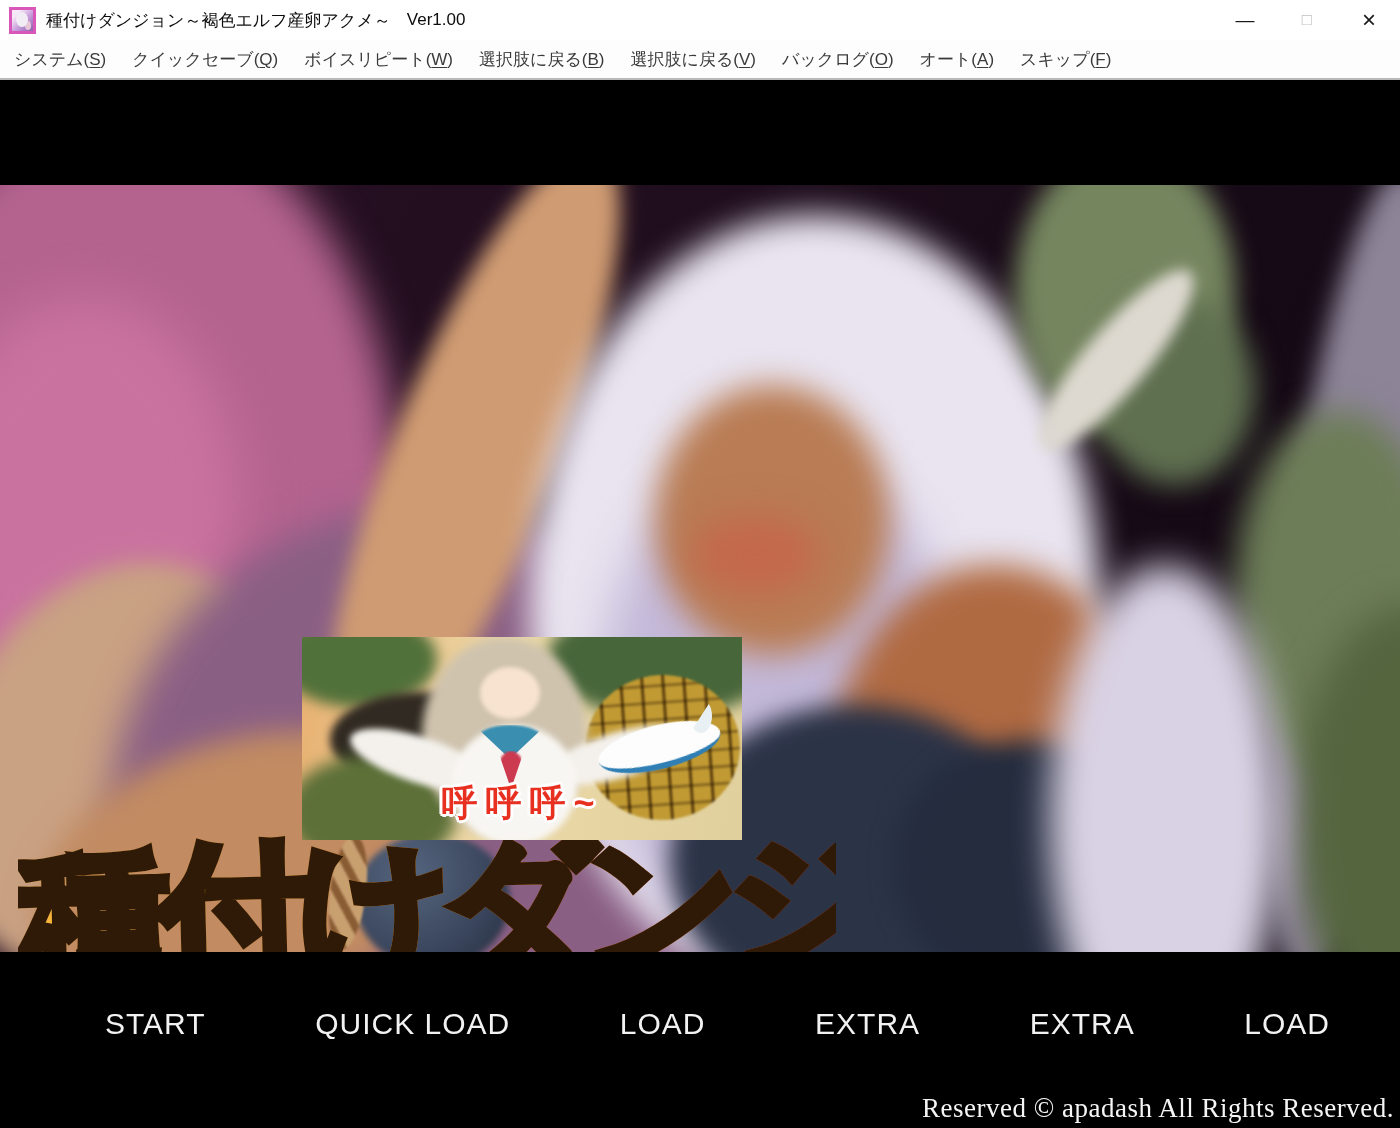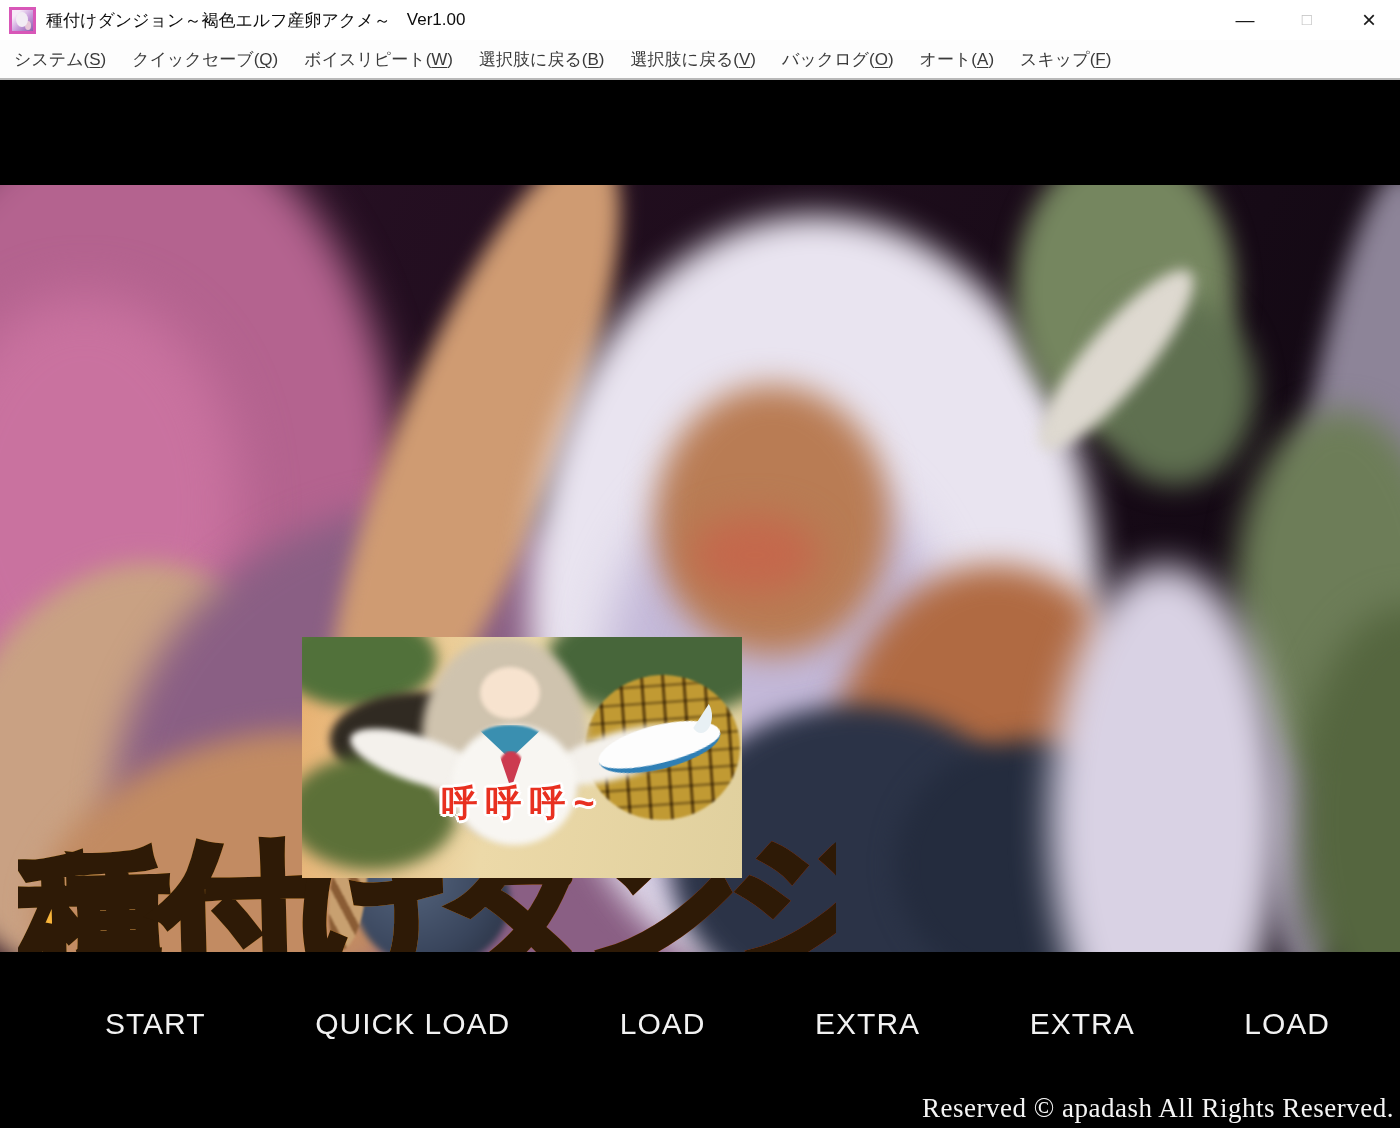--- a/index.html
+++ b/index.html
@@ -62,21 +62,21 @@
        text-shadow:none;
        -webkit-text-stroke:9px #2e1a06;paint-order:stroke fill;}
   .subtitle{position:absolute;left:300px;top:878px;width:580px;text-align:center;transform:rotate(-2deg);
        font-size:37px;font-weight:bold;letter-spacing:1px;white-space:nowrap;pointer-events:none;}
   .sub-white{color:#fff;text-shadow:-3px 0 #1e3fa0,3px 0 #1e3fa0,0 -3px #1e3fa0,0 3px #1e3fa0,
              -2px -2px #1e3fa0,2px -2px #1e3fa0,-2px 2px #1e3fa0,2px 2px #1e3fa0;}
   .sub-hi{color:#ffb020;font-size:43px;
           text-shadow:-3px 0 #d42000,3px 0 #d42000,0 -3px #d42000,0 3px #d42000,
           -2px -2px #d42000,2px -2px #d42000,-2px 2px #d42000,2px 2px #d42000;}
   
-  .overlay{position:absolute;left:302px;top:557px;width:440px;height:241px;overflow:hidden;
+  .overlay{position:absolute;left:302px;top:557px;width:440px;height:203px;overflow:hidden;
            background:linear-gradient(100deg,#e8b070 0%,#ecd9a8 45%,#e0d09e 100%);}
   .overlay i{position:absolute;display:block;border-radius:50%;}
   .o1{left:-25px;top:-25px;width:160px;height:95px;background:#51713a;filter:blur(7px);}
   .o2{left:245px;top:-35px;width:230px;height:115px;background:#47663a;filter:blur(8px);}
   .o3{left:28px;top:55px;width:185px;height:95px;background:#302a22;filter:blur(4px);border-radius:12%;}
   .o4{left:-15px;top:118px;width:170px;height:115px;background:#5c7038;filter:blur(8px);}
   .o5{left:283px;top:38px;width:155px;height:145px;border-radius:6%;transform:rotate(-4deg);filter:blur(1px);
       background:repeating-linear-gradient(0deg,#c19a33 0 14px,#8a6a20 14px 17px),
                  repeating-linear-gradient(90deg,rgba(0,0,0,0) 0 18px,rgba(90,70,20,.8) 18px 21px);
       background-blend-mode:multiply;}

